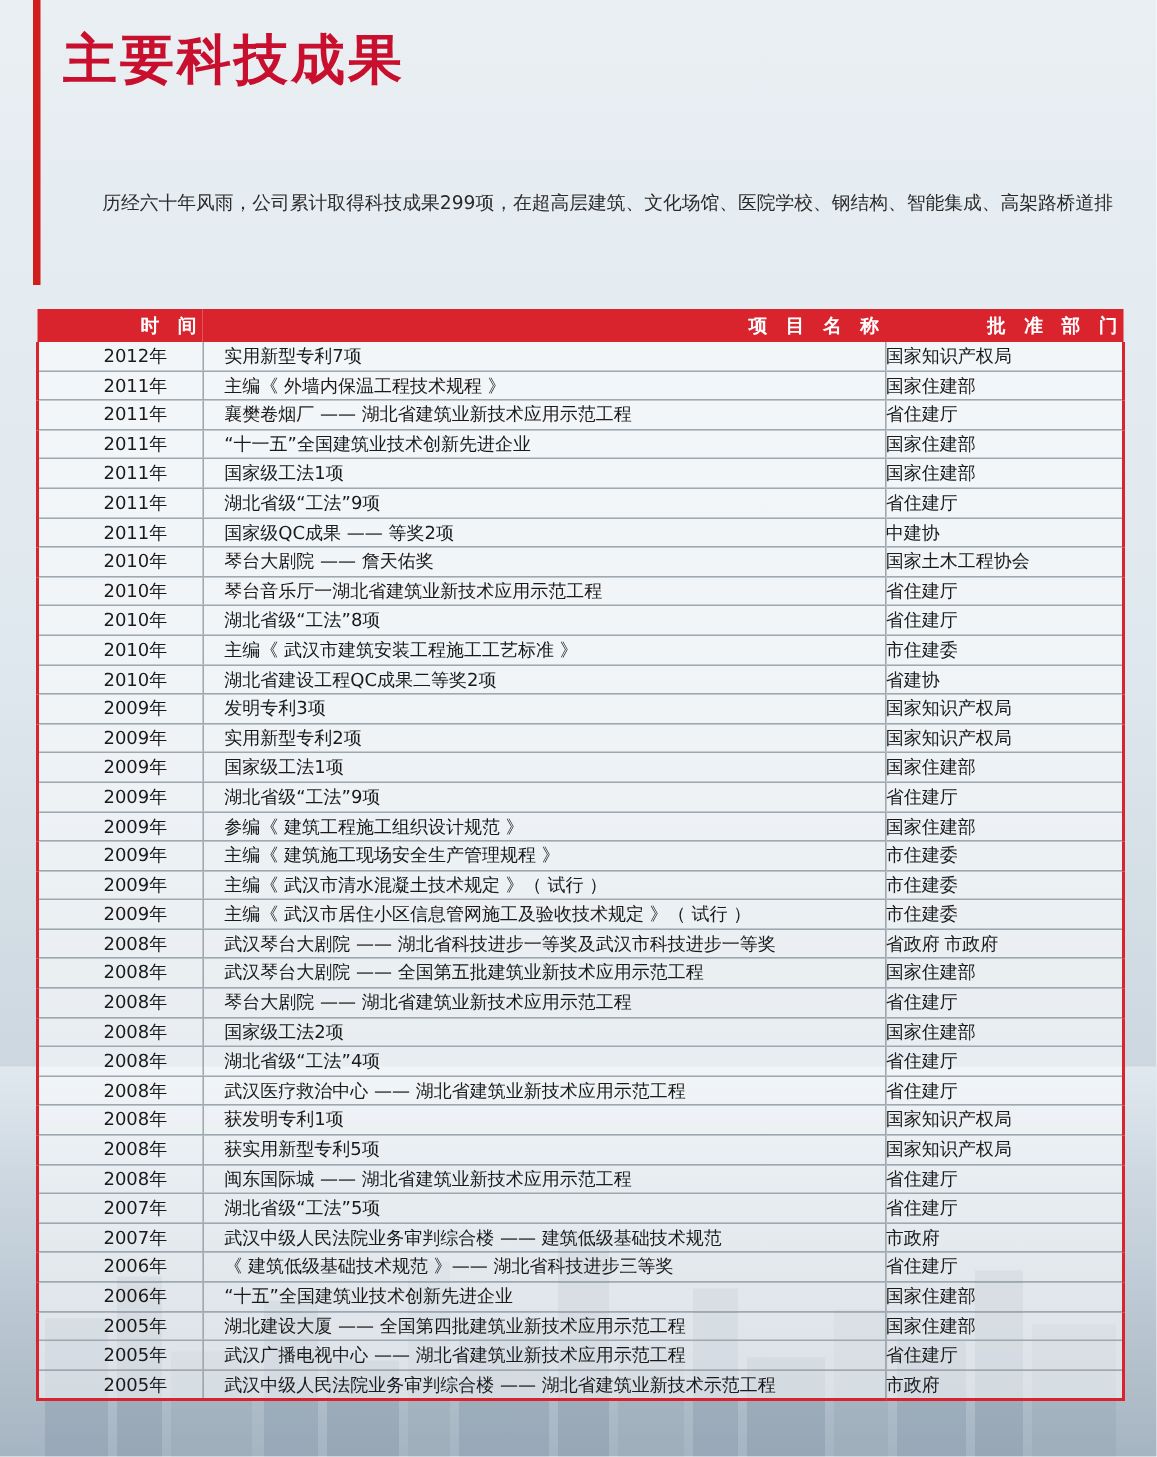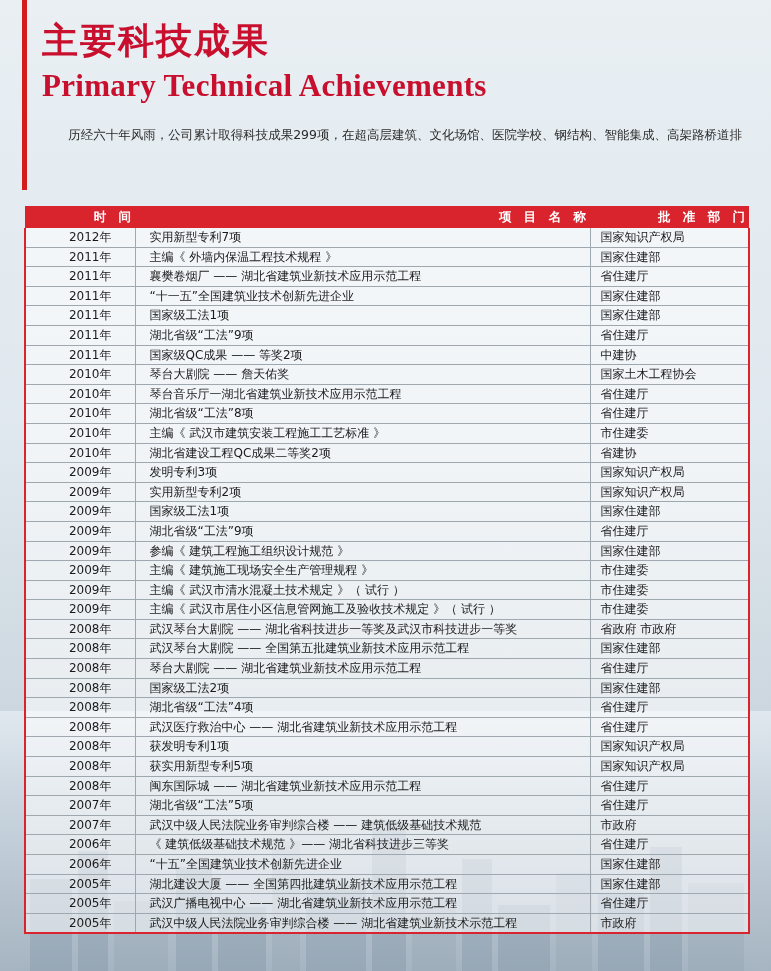--- a/index.html
+++ b/index.html
@@ -132,23 +132,23 @@
   table.ach tbody tr td.year {
     padding-left: 20px;
     border-left: 2px solid #d9232d;
     text-align: center;
   }
   table.ach tbody tr td.name {
     padding-left: 14px;
     border-left: 1px solid #9fa8ae;
   }
   table.ach tbody tr td.dept {
-    padding-left: 10px;
     border-left: 1px solid #9fa8ae;
     border-right: 2px solid #d9232d;
+    font-family: Liberation Serif, serif;
   }
   table.ach tbody tr:last-child td { border-bottom: 2px solid #d9232d; }
 </style>
 </head>
 <body>
 
 <div class="page">
 
   <div class="city">
     <div class="b" style="left:30px;  width:42px; height:92px;"></div>
@@ -165,21 +165,20 @@
     <div class="b b3" style="left:556px; width:36px; height:98px;"></div>
     <div class="b" style="left:598px; width:46px; height:78px;"></div>
     <div class="b b2" style="left:650px; width:32px; height:124px;"></div>
     <div class="b b3" style="left:688px; width:56px; height:88px;"></div>
   </div>
 
   <div class="left-bar"></div>
 
   <div class="header">
     <h1 class="title-cn">主要科技成果</h1>
-    <h2 class="title-en">Primary Technical Achievements</h2>
   </div>
 
   <div class="intro">
     <p class="indent">历经六十年风雨，公司累计取得科技成果299项，在超高层建筑、文化场馆、医院学校、钢结构、智能集成、高架路桥道排</p>
   </div>
 
   <div class="table-wrap">
     <table class="ach">
       <colgroup>
           <col class="c1">

